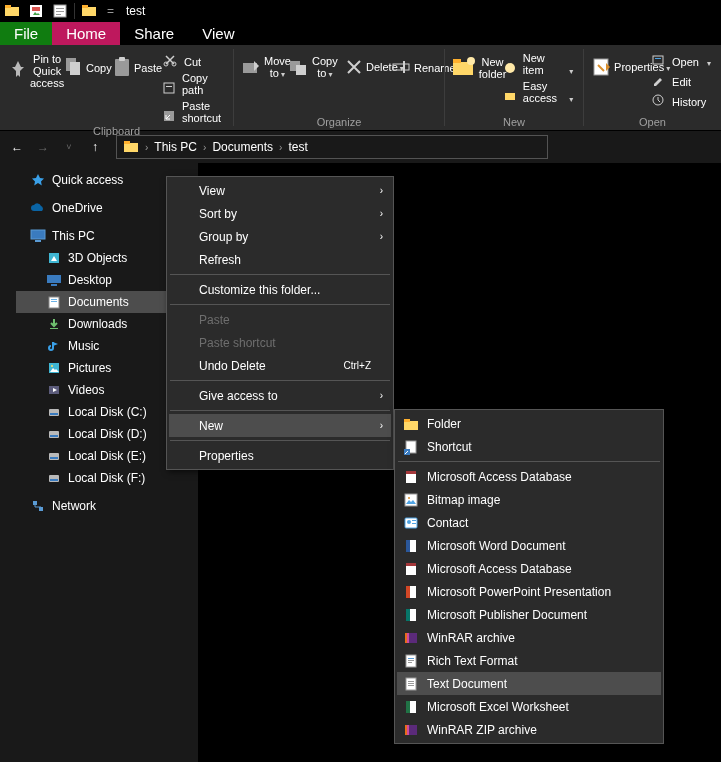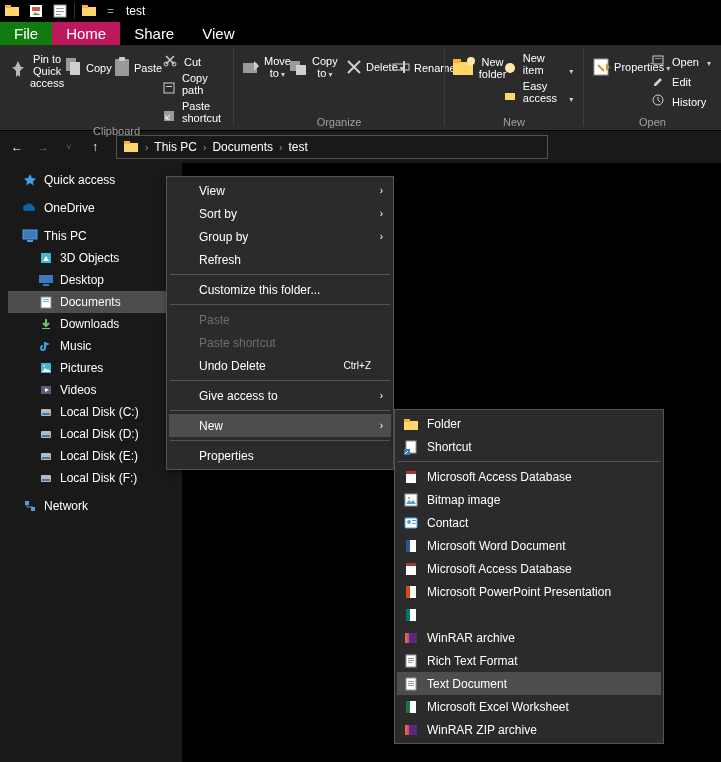--- a/index.html
+++ b/index.html
@@ -30,21 +30,21 @@
   .dd{font-size:8px;margin-left:2px;color:#ccc;}
   
   .addrrow{height:32px;background:#191919;display:flex;align-items:center;padding:0 6px;gap:4px;}
   .navarrow{width:22px;height:22px;color:#fff;display:flex;align-items:center;justify-content:center;font-size:12px;cursor:default;}
   .navarrow.dim{color:#6b6b6b;}
   .addrbar{flex:0 0 auto;min-width:430px;height:22px;border:1px solid #535353;background:#191919;display:flex;align-items:center;margin-left:6px;}
   .addrbar .crumb{padding:0 6px;font-size:12px;display:flex;align-items:center;gap:4px;}
   .addrbar .chev{color:#999;font-size:10px;}
   
   .body{display:flex;height:calc(100% - 22px - 23px - 85px - 32px);}
-  .sidebar{width:166px;background:#191919;padding:6px 8px;display:flex;flex-direction:column;gap:6px;}
+  .sidebar{width:166px;background:#191919;padding:6px 16px;display:flex;flex-direction:column;gap:6px;}
   .sidegroup{display:flex;flex-direction:column;}
   .sitem{display:flex;align-items:center;gap:6px;padding:3px 0 3px 14px;font-size:12px;cursor:default;}
   .sitem.sub{padding-left:30px;}
   .sitem.active{background:#4d4d4d;}
   .sitem .sicon{width:16px;height:16px;display:flex;align-items:center;justify-content:center;}
   .content{flex:1;background:#000;}
   
   .ctxmenu{position:absolute;background:#2b2b2b;border:1px solid #555;padding:2px;box-shadow:2px 2px 6px rgba(0,0,0,0.6);}
   .citem{display:flex;align-items:center;height:23px;padding:0 30px 0 30px;font-size:12px;cursor:default;position:relative;}
   .citem.sep{height:1px;background:#555;margin:3px 1px;padding:0;}
@@ -594,20 +594,21 @@
         </span>
         <span>Microsoft PowerPoint Presentation</span>
       </div>
       <div class="citem">
         <span class="cicon">
           <svg width="16" height="16">
             <rect x="3" y="2" width="10" height="12" fill="#fff"></rect>
             <rect x="3" y="2" width="4" height="12" fill="#077568"></rect>
           </svg>
         </span>
+        <span>Microsoft Publisher Document</span>
       </div>
       <div class="citem">
         <span class="cicon">
           <svg width="16" height="16">
             <rect x="2" y="3" width="12" height="10" fill="#5b2a7a"></rect>
             <rect x="2" y="3" width="4" height="10" fill="#d04a9b"></rect>
             <rect x="2" y="3" width="2" height="10" fill="#e86c1a"></rect>
           </svg>
         </span>
         <span>WinRAR archive</span>

